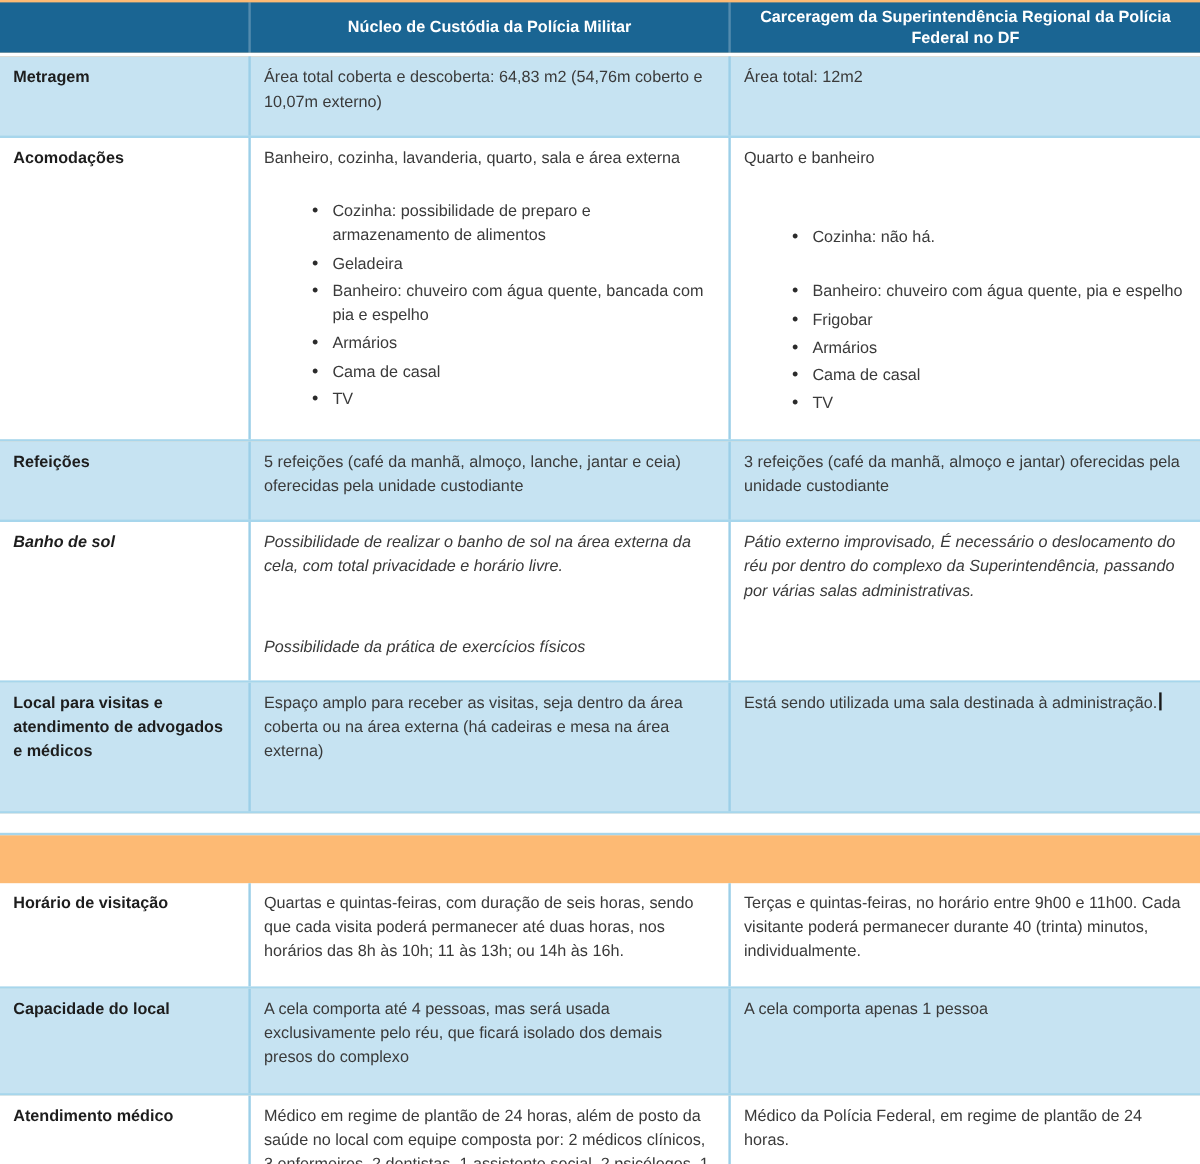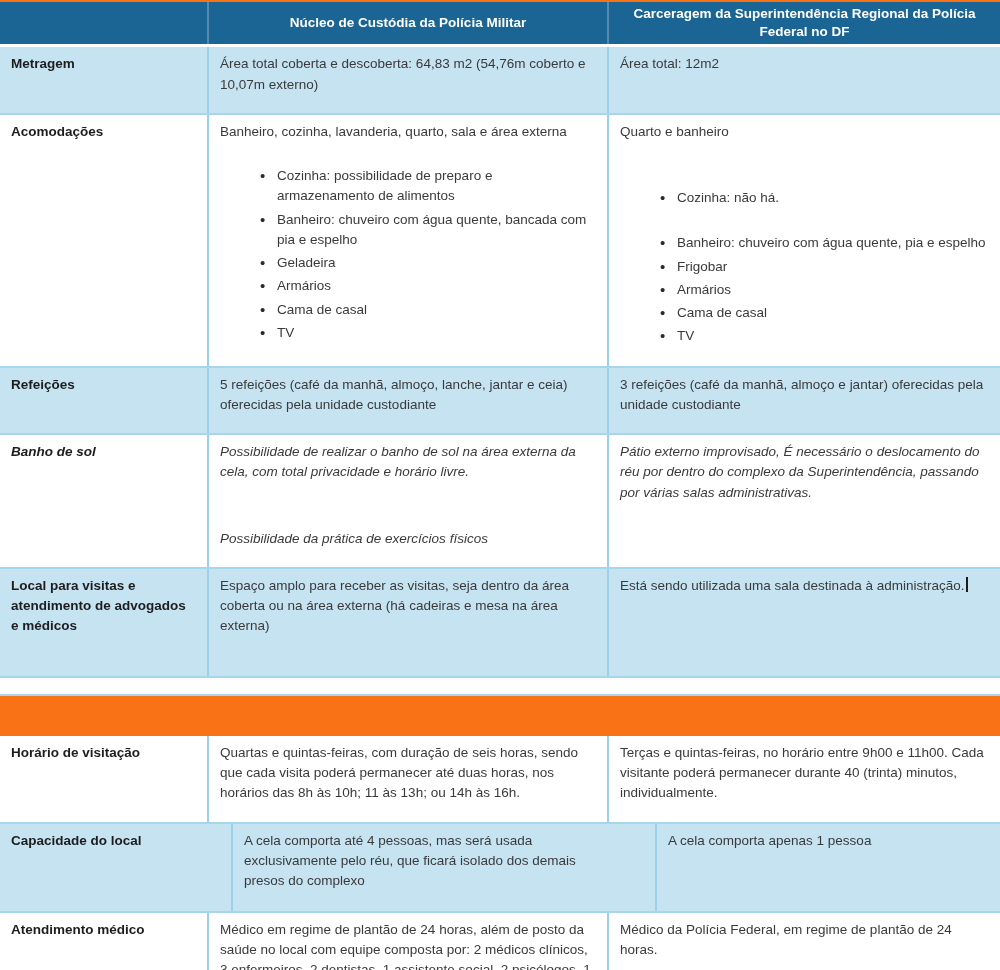--- a/index.html
+++ b/index.html
@@ -1,21 +1,21 @@
 <!DOCTYPE html>
 <html lang="pt-BR"><head>
 <meta charset="utf-8">
 <style>
   html,body{margin:0;padding:0;background:#ffffff;}
   body{
     font-family:"Liberation Sans","DejaVu Sans",sans-serif;
     color:#3a3a3a;
     -webkit-font-smoothing:antialiased;
   }
-  .page{width:1000px;height:970px;overflow:hidden;background:#f97316;padding-top:2px;box-sizing:border-box;}
+  .page{width:1000px;height:970px;overflow:hidden;background:#fdba74;padding-top:2px;box-sizing:border-box;}
 
   
   .ctable{width:1000px;}
   .thead{
     display:flex;
     background:#1a6593;
     color:#ffffff;
     min-height:40px;
     align-items:center;
   }
@@ -44,21 +44,21 @@
   .col-b{width:393px;flex:0 0 393px;border-left:2px solid #9ccfe8;}
   .thead .col-a,.thead .col-b{border-left:2px solid rgba(255,255,255,0.25);align-self:stretch;display:flex;align-items:center;justify-content:center;}
 
   
   .row-0{min-height:58px;}
   .row-1{min-height:249px;}
   .row-2{min-height:64px;}
   .row-3{min-height:119px;font-style:italic;}
   .row-4{min-height:107px;}
   .row-5{min-height:78px;margin-top:40px;}
-  .row-6{min-height:87px;gap:24px;}
+  .row-6{min-height:87px;}
   .row-7{min-height:141px;border-bottom:none;}
 
   .spacer-row{height:16px;background:#ffffff;border-bottom:2px solid #a7d6ec;}
 
   
   .cell p{margin:0 0 2px 0;min-height:20px;}
   .cell .li{
     position:relative;
     padding-left:57px;
     margin:0 0 3px 0;
@@ -98,22 +98,22 @@
           <div class="td cell col-b">
             <p>Área total: 12m2</p>
           </div>
         </div>
         <div class="tr row-1 plain">
           <div class="td col-label">Acomodações</div>
           <div class="td cell col-a">
             <p>Banheiro, cozinha, lavanderia, quarto, sala e área externa</p>
             <p></p>
             <div class="li">Cozinha: possibilidade de preparo e armazenamento de alimentos</div>
+            <div class="li">Geladeira</div>
             <div class="li">Banheiro: chuveiro com água quente, bancada com pia e espelho</div>
-            <div class="li">Geladeira</div>
             <div class="li">Armários</div>
             <div class="li">Cama de casal</div>
             <div class="li">TV</div>
           </div>
           <div class="td cell col-b">
             <p>Quarto e banheiro</p>
             <p></p>
             <p></p>
             <div class="li">Cozinha: não há.</div>
             <p></p>

